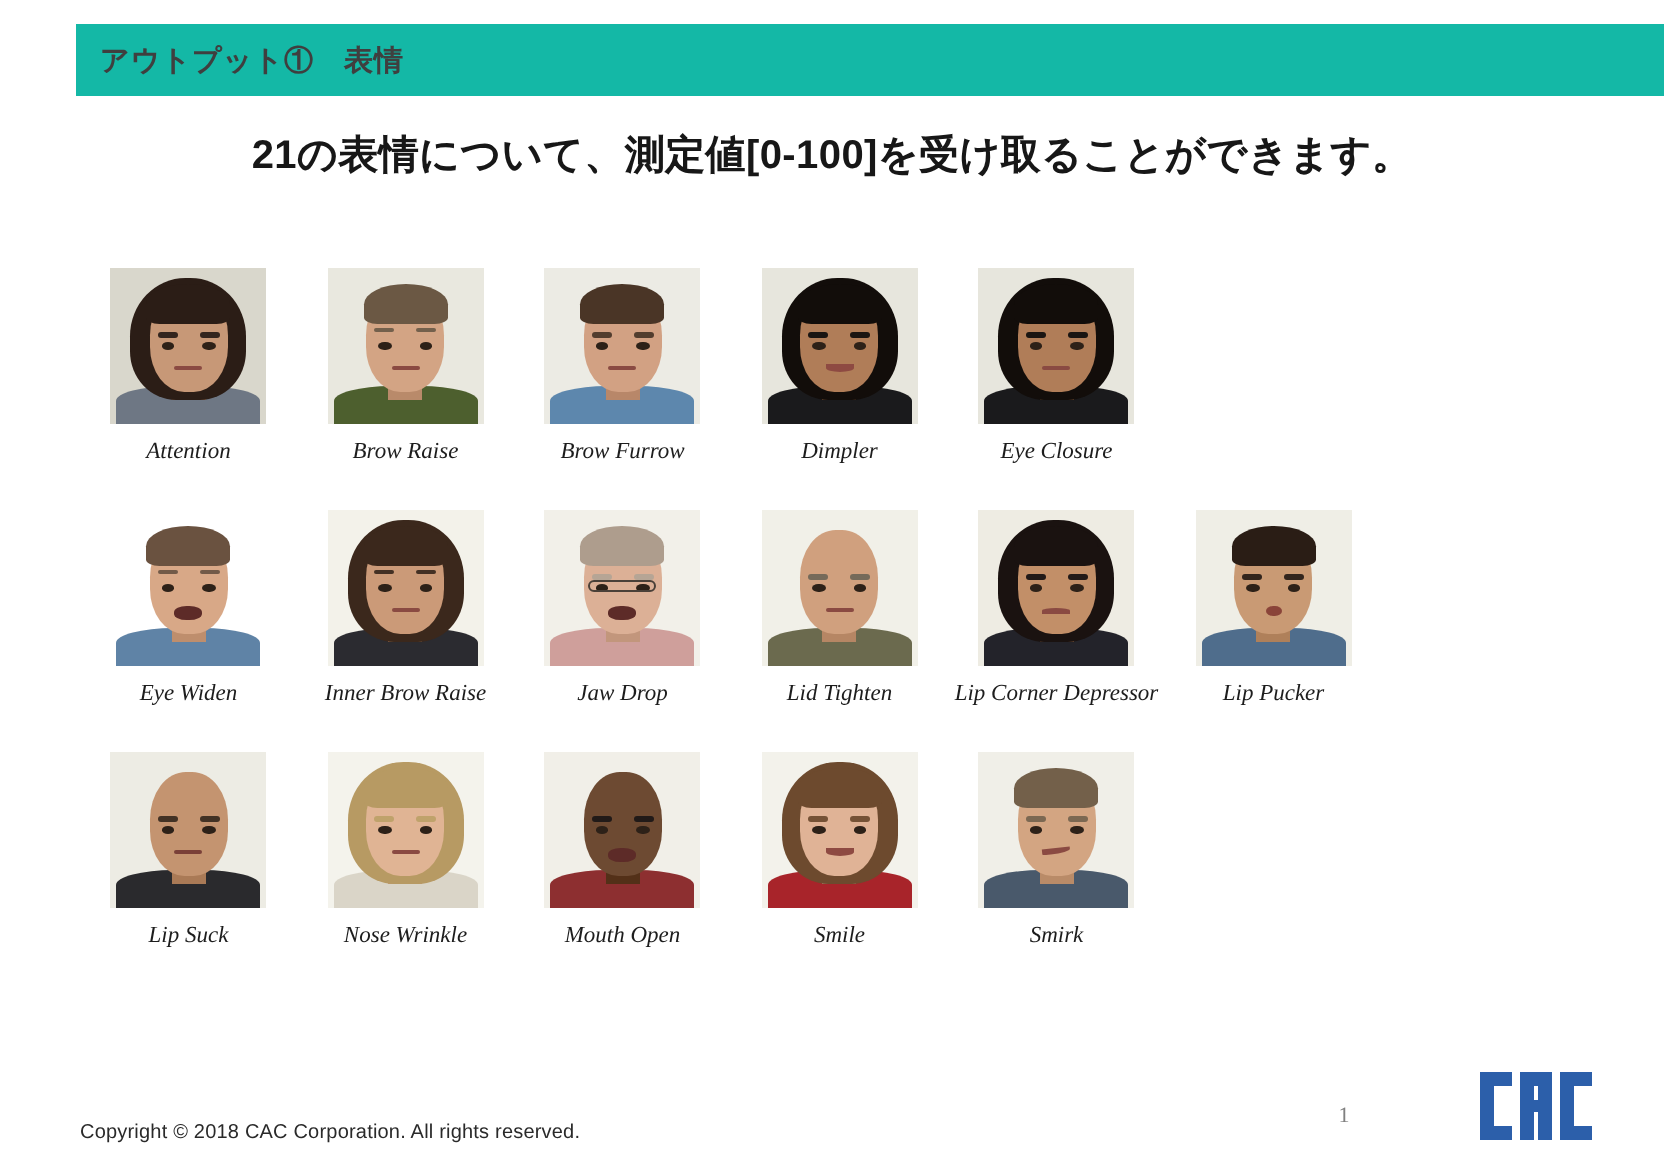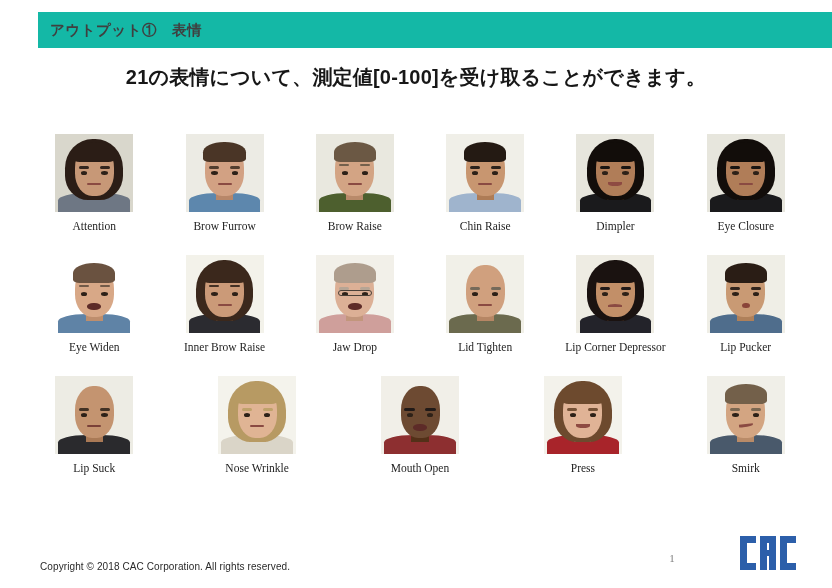--- a/index.html
+++ b/index.html
@@ -51,22 +51,23 @@
 
   
   #face-grid {
     position: absolute;
     left: 40px;
     top: 134px;
     width: 760px;
   }
   .face-row {
     display: flex;
-    justify-content: space-between;
+    justify-content: flex-start;
     margin-bottom: 22px;
+    font-style: italic;
   }
   .face-cell {
     width: 108.5px;
     display: flex;
     flex-direction: column;
     align-items: center;
   }
   .face-photo {
     width: 78px;
     height: 78px;
@@ -155,63 +156,48 @@
           <div class="hair-top" style="background:#2b1d16"></div>
           <div class="brow l" style="top:41%;background:#33251e"></div>
           <div class="brow r" style="top:41%;background:#33251e"></div>
           <div class="eye l" style="top:47%"></div>
           <div class="eye r" style="top:47%"></div>
           <div class="mouth" style="top:63%;height:2.8%;background:#8a4a42;"></div>
         </div>
         <div class="face-label">Attention</div>
       </div>
       <div class="face-cell">
+        <div class="face-photo" style="background: rgb(233, 232, 223);">
+          <div class="bg" style="background:#e9e8df"></div>
+          <div class="shoulders" style="background:#4d5f2e"></div>
+          <div class="neck" style="background:#b98a6a"></div>
+          <div class="head" style="background:#d3a484"></div>
+          <div class="hair-top" style="background:#6b5844"></div>
+          <div class="brow l" style="top:38%;background:#73604c"></div>
+          <div class="brow r" style="top:38%;background:#73604c"></div>
+          <div class="eye l" style="top:47%"></div>
+          <div class="eye r" style="top:47%"></div>
+          <div class="mouth" style="top:63%;height:2.8%;background:#8a4a42;"></div>
+        </div>
+        <div class="face-label">Brow Raise</div>
+      </div>
+      <div class="face-cell">
         <div class="face-photo" style="background: rgb(236, 235, 228);">
           <div class="bg" style="background:#ecebe4"></div>
           <div class="shoulders" style="background:#5d87ad"></div>
           <div class="neck" style="background:#b88769"></div>
           <div class="head" style="background:#d2a183"></div>
           <div class="hair-top" style="background:#4a3526"></div>
           <div class="brow l" style="top:41%;background:#523d2e"></div>
           <div class="brow r" style="top:41%;background:#523d2e"></div>
           <div class="eye l" style="top:47%"></div>
           <div class="eye r" style="top:47%"></div>
           <div class="mouth" style="top:63%;height:2.8%;background:#8a4a42;"></div>
         </div>
         <div class="face-label">Brow Furrow</div>
-      </div>
-      <div class="face-cell">
-        <div class="face-photo" style="background: rgb(233, 232, 223);">
-          <div class="bg" style="background:#e9e8df"></div>
-          <div class="shoulders" style="background:#4d5f2e"></div>
-          <div class="neck" style="background:#b98a6a"></div>
-          <div class="head" style="background:#d3a484"></div>
-          <div class="hair-top" style="background:#6b5844"></div>
-          <div class="brow l" style="top:38%;background:#73604c"></div>
-          <div class="brow r" style="top:38%;background:#73604c"></div>
-          <div class="eye l" style="top:47%"></div>
-          <div class="eye r" style="top:47%"></div>
-          <div class="mouth" style="top:63%;height:2.8%;background:#8a4a42;"></div>
-        </div>
-        <div class="face-label">Brow Raise</div>
-      </div>
-      <div class="face-cell">
-        <div class="face-photo" style="background: rgb(240, 239, 232);">
-          <div class="bg" style="background:#f0efe8"></div>
-          <div class="shoulders" style="background:#9fb4cd"></div>
-          <div class="neck" style="background:#ae7c56"></div>
-          <div class="head" style="background:#c89670"></div>
-          <div class="hair-top" style="background:#241a13"></div>
-          <div class="brow l" style="top:41%;background:#2c221b"></div>
-          <div class="brow r" style="top:41%;background:#2c221b"></div>
-          <div class="eye l" style="top:47%"></div>
-          <div class="eye r" style="top:47%"></div>
-          <div class="mouth" style="top:63%;height:2.8%;background:#8a4a42;"></div>
-        </div>
-        <div class="face-label">Chin Raise</div>
       </div>
       <div class="face-cell">
         <div class="face-photo" style="background: rgb(231, 230, 221);">
           <div class="bg" style="background:#e7e6dd"></div>
           <div class="shoulders" style="background:#1a1a1c"></div>
           <div class="neck" style="background:#96633e"></div>
           <div class="hair-back" style="background:#120d0a"></div>
           <div class="head" style="background:#b07d58"></div>
           <div class="hair-top" style="background:#120d0a"></div>
           <div class="brow l" style="top:41%;background:#1a1512"></div>
@@ -385,21 +371,21 @@
           <div class="neck" style="background:#c6997c"></div>
           <div class="hair-back" style="background:#6d4a2e"></div>
           <div class="head" style="background:#e0b396"></div>
           <div class="hair-top" style="background:#6d4a2e"></div>
           <div class="brow l" style="top:41%;background:#755236"></div>
           <div class="brow r" style="top:41%;background:#755236"></div>
           <div class="eye l" style="top:47%"></div>
           <div class="eye r" style="top:47%"></div>
           <div class="mouth" style="top:62%;height:5%;background:#8e4a42;border-radius:0 0 60% 60%;"></div>
         </div>
-        <div class="face-label">Press</div>
+        <div class="face-label">Smile</div>
       </div>
       <div class="face-cell">
         <div class="face-photo" style="background: rgb(240, 239, 232);">
           <div class="bg" style="background:#f0efe8"></div>
           <div class="shoulders" style="background:#49596b"></div>
           <div class="neck" style="background:#b98b68"></div>
           <div class="head" style="background:#d3a582"></div>
           <div class="hair-top" style="background:#73604a"></div>
           <div class="brow l" style="top:41%;background:#7b6852"></div>
           <div class="brow r" style="top:41%;background:#7b6852"></div>

